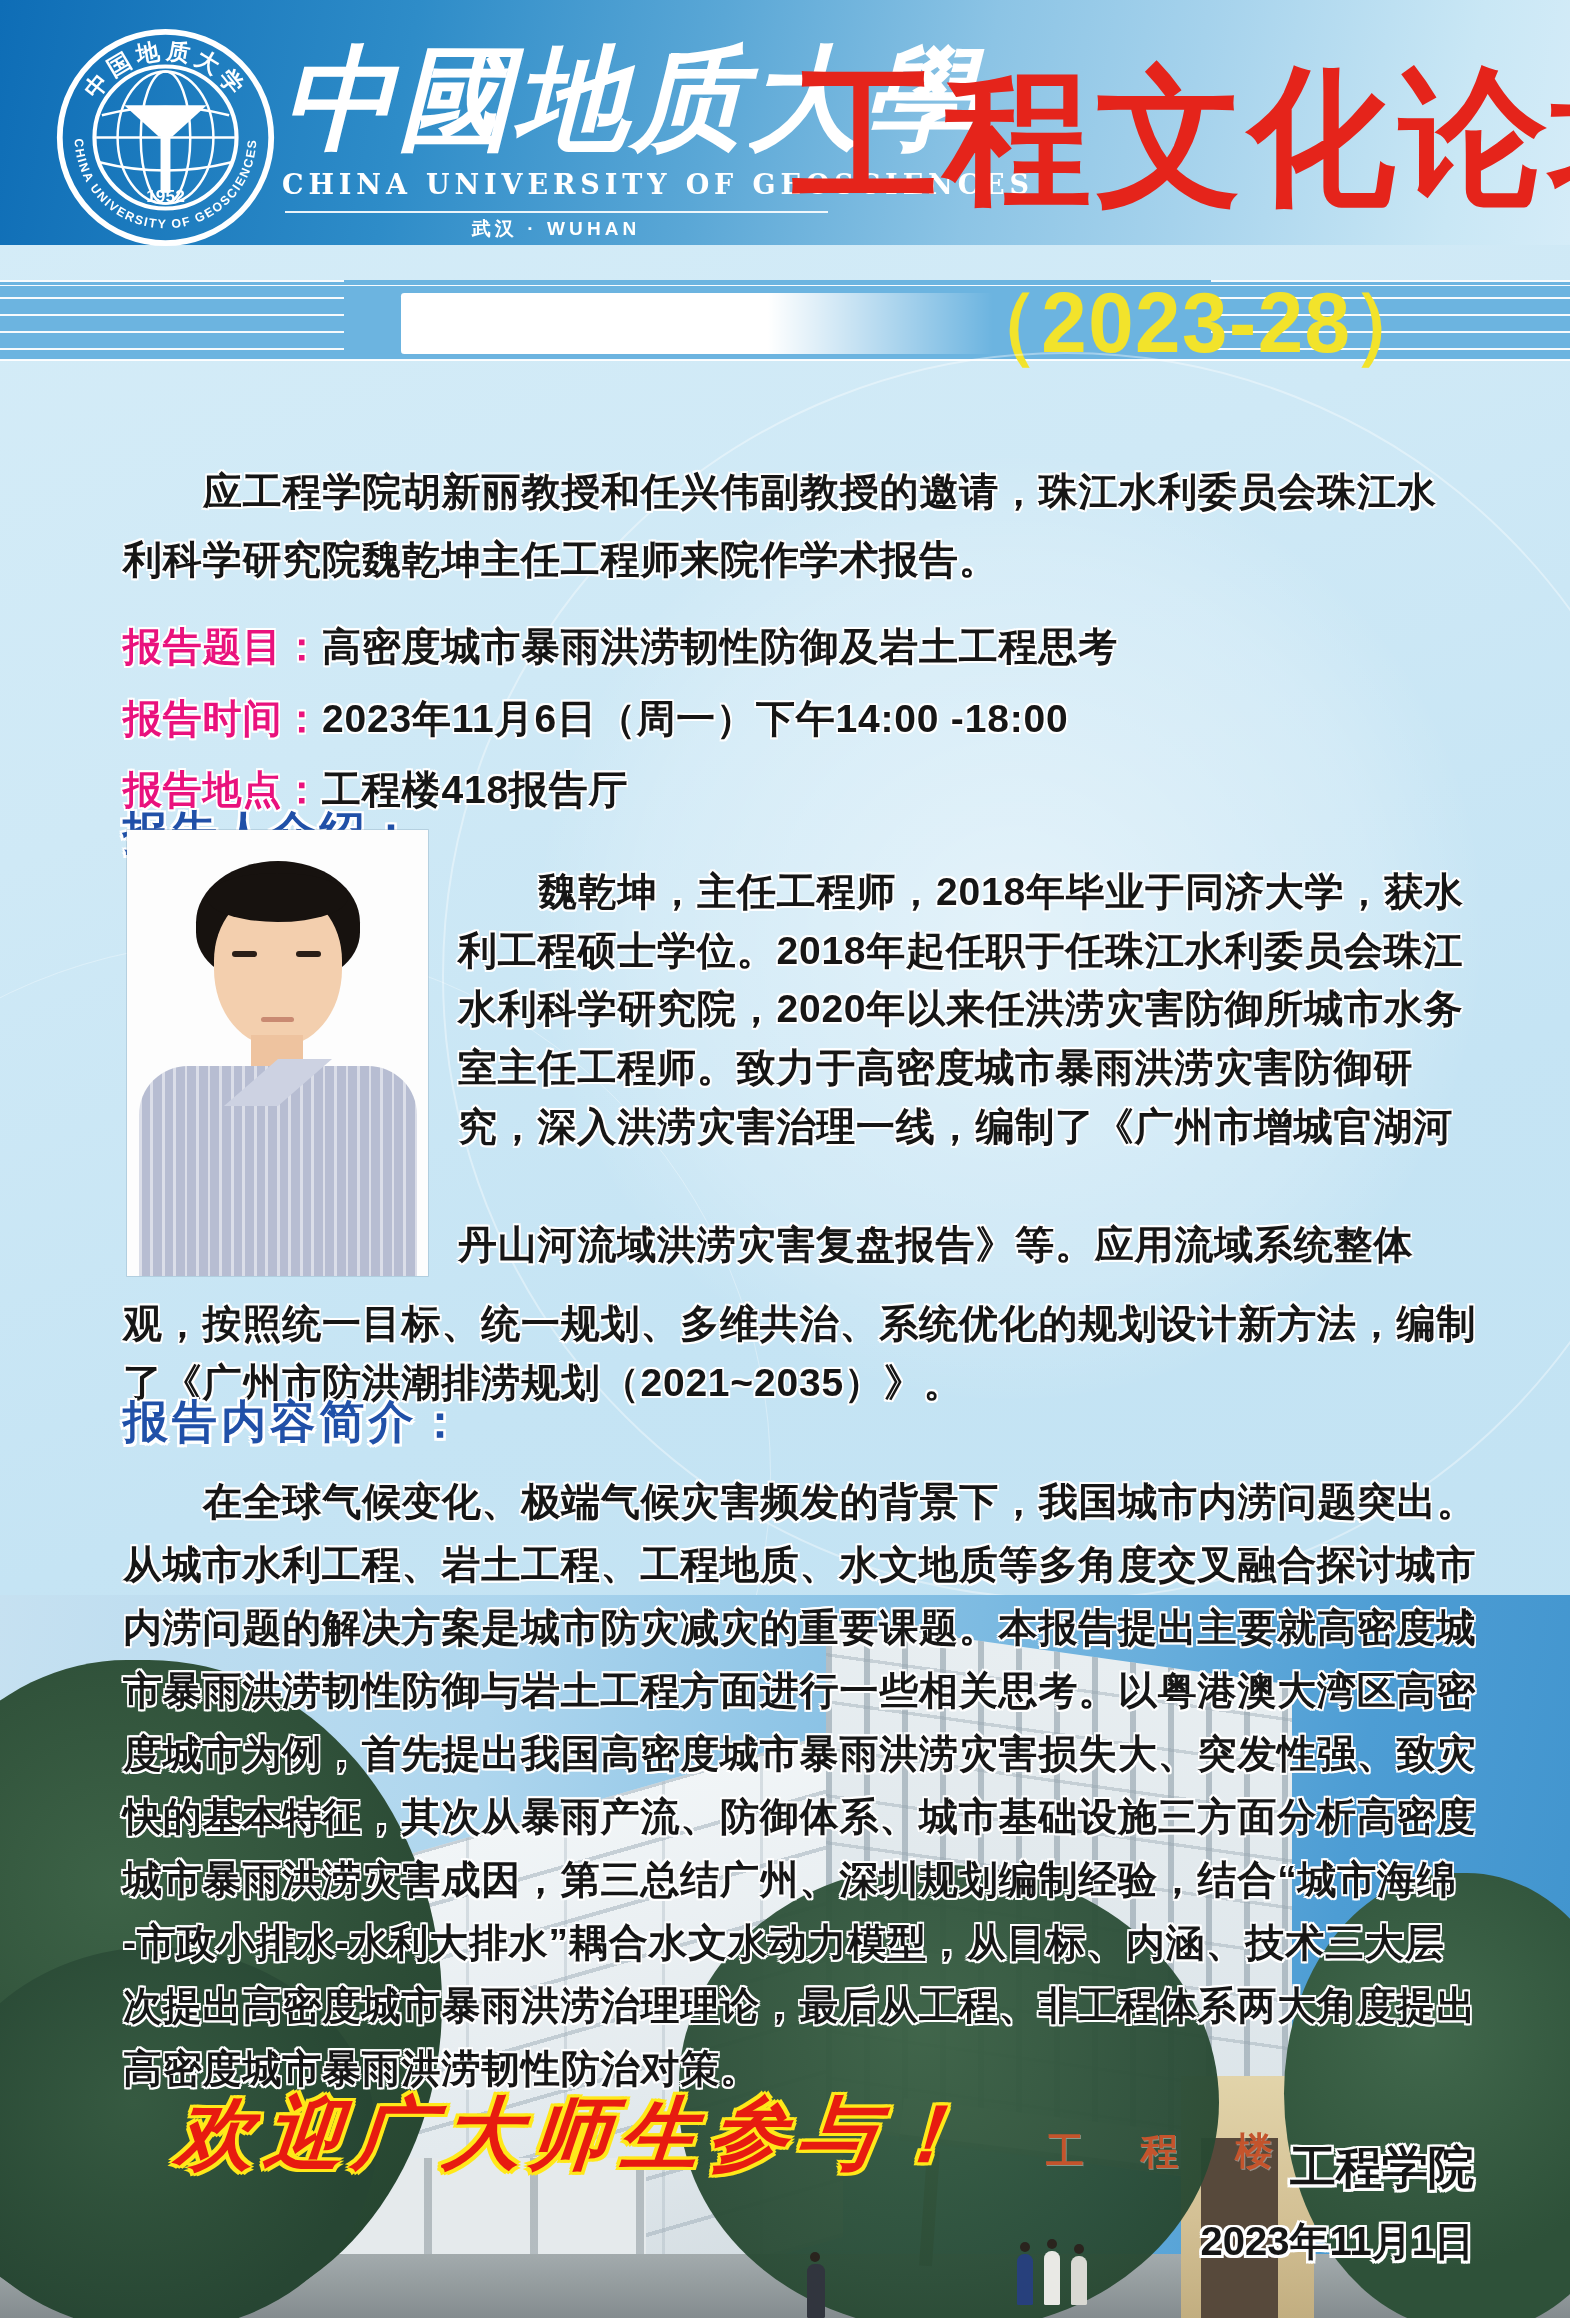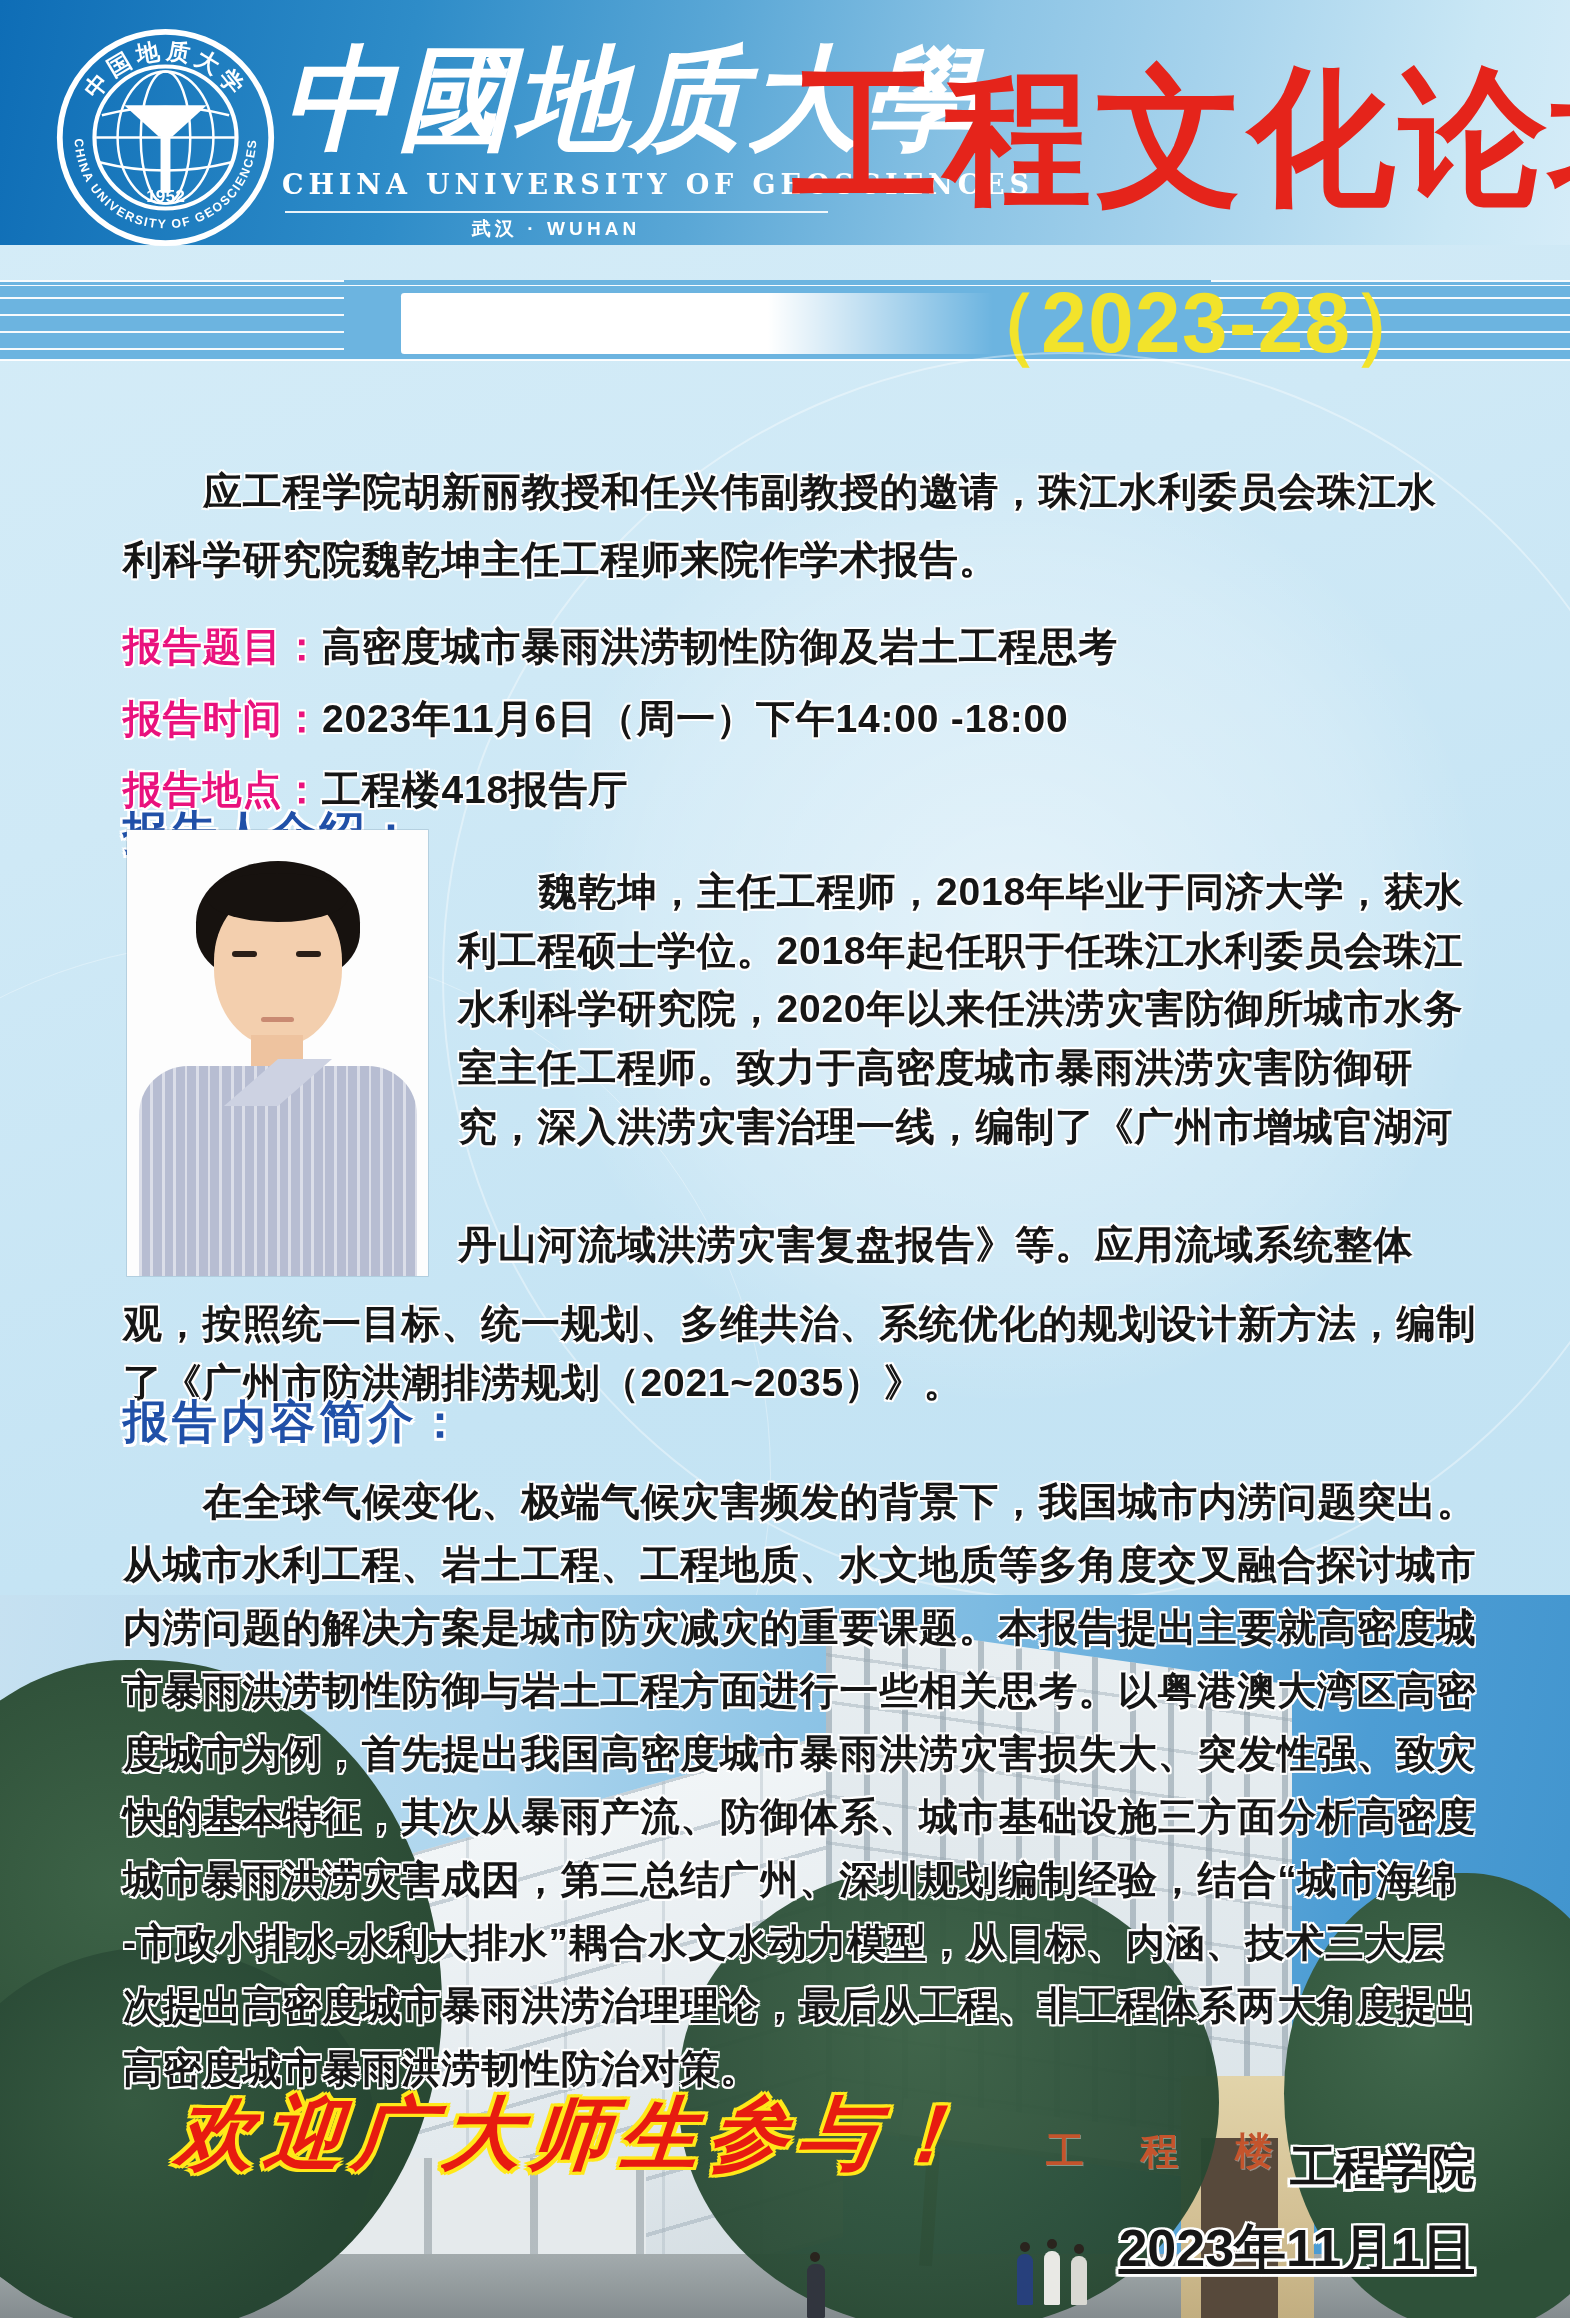--- a/index.html
+++ b/index.html
@@ -106,22 +106,22 @@
     color:#2050a8;letter-spacing:4.1px;
     text-shadow:2.5px 2.5px 0 #fff,-2.5px -2.5px 0 #fff,2.5px -2.5px 0 #fff,-2.5px 2.5px 0 #fff,0 2.5px 0 #fff,0 -2.5px 0 #fff,2.5px 0 0 #fff,-2.5px 0 0 #fff;}
   .welcome{position:absolute;left:176px;top:2082px;white-space:nowrap;
     font-family:"DejaVu Serif","Liberation Serif",serif;font-style:italic;font-weight:900;
     font-size:79px;color:#e71b10;letter-spacing:9.8px;transform:skewX(-5deg);
     text-shadow:3.3px 3.3px 0 #ffe81a,-3.3px -3.3px 0 #ffe81a,3.3px -3.3px 0 #ffe81a,-3.3px 3.3px 0 #ffe81a,0 3.3px 0 #ffe81a,0 -3.3px 0 #ffe81a,3.3px 0 0 #ffe81a,-3.3px 0 0 #ffe81a;}
   .bsign{position:absolute;left:1046px;top:2126px;white-space:nowrap;font-weight:800;
     font-size:38px;color:#c4542c;letter-spacing:23px;text-shadow:0.8px 0.8px 0 rgba(255,255,255,.4);}
   .org{position:absolute;right:97px;top:2137px;white-space:nowrap;font-weight:900;font-size:46px;color:#161616;
     text-shadow:2.5px 2.5px 0 #fff,-2.5px -2.5px 0 #fff,2.5px -2.5px 0 #fff,-2.5px 2.5px 0 #fff,0 2.5px 0 #fff,0 -2.5px 0 #fff,2.5px 0 0 #fff,-2.5px 0 0 #fff;}
-  .pdate{position:absolute;right:97px;top:2214px;white-space:nowrap;font-weight:900;font-size:52px;color:#161616;
-    text-shadow:2.5px 2.5px 0 #fff,-2.5px -2.5px 0 #fff,2.5px -2.5px 0 #fff,-2.5px 2.5px 0 #fff,0 2.5px 0 #fff,0 -2.5px 0 #fff,2.5px 0 0 #fff,-2.5px 0 0 #fff;text-decoration:underline;}
+  .pdate{position:absolute;right:97px;top:2214px;white-space:nowrap;font-weight:900;font-size:40px;color:#161616;
+    text-shadow:2.5px 2.5px 0 #fff,-2.5px -2.5px 0 #fff,2.5px -2.5px 0 #fff,-2.5px 2.5px 0 #fff,0 2.5px 0 #fff,0 -2.5px 0 #fff,2.5px 0 0 #fff,-2.5px 0 0 #fff;}
 </style>
 </head>
 <body>
 
 <div class="poster">
 
   <div class="header">
     <svg class="seal" viewBox="0 0 270 270">
       <defs>
         <path id="arcTop" d="M 40,135 A 95,95 0 0 1 230,135" fill="none"></path>

